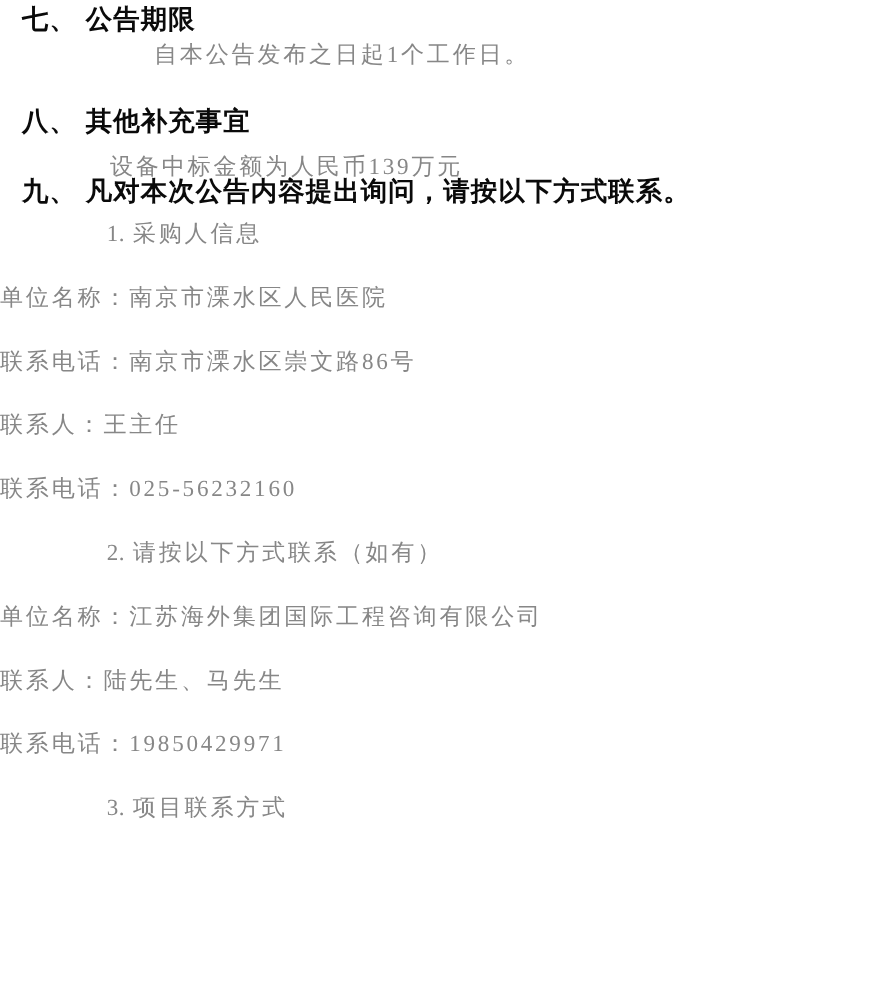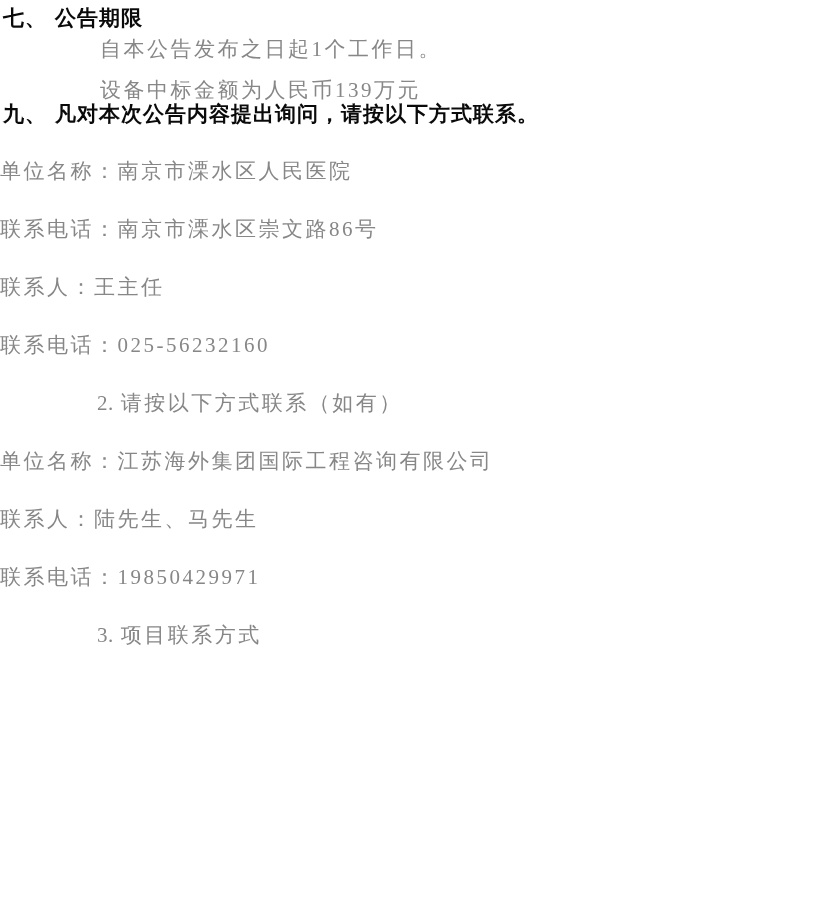--- a/index.html
+++ b/index.html
@@ -9,62 +9,64 @@
     width: 814px;
     height: 906px;
     background: #ffffff;
     overflow: hidden;
     padding-top: 6px;
   }
   
   .section-heading {
     font-family: "Liberation Sans", sans-serif;
     font-weight: bold;
-    font-size: 21px;
+    font-size: 24px;
     line-height: 23px;
     color: #0a0a0a;
     letter-spacing: 1px;
-    padding-left: 3px;
+    padding-left: 20px;
     white-space: nowrap;
   }
   .section-heading .num { margin-right: 8px; }
   
   .body-line {
     font-family: "Liberation Serif", serif;
     font-weight: normal;
     font-size: 21px;
     line-height: 23px;
     color: #878787;
     letter-spacing: 2.5px;
     white-space: nowrap;
   }
   .para { padding-left: 100px; }
   .sub-title { padding-left: 97px; }
   .sub-title .num { margin-right: 7px; letter-spacing: 0.5px; }
   .detail { }
   
-  .mt-p1 { margin-top: 9px; }
+  .mt-p1 { margin-top: 9px; margin-left: 40px; }
   .mt-h8 { margin-top: 38px; }
   .mt-p2 { margin-top: 18px; }
   .mt-h9 { }
   .mt-s1 { margin-top: 15px; }
   .mt-line { margin-top: 35px; }
 </style>
 </head>
 <body>
 
 <div class="page">
 
   <h2 class="section-heading"><span class="num">七、</span><span>公告期限</span></h2>
   <p class="body-line para mt-p1">自本公告发布之日起1个工作日。</p>
 
+  <h2 class="section-heading mt-h8"><span class="num">八、</span><span>其他补充事宜</span></h2>
   <p class="body-line para mt-p2">设备中标金额为人民币139万元</p>
 
   <h2 class="section-heading mt-h9"><span class="num">九、</span><span>凡对本次公告内容提出询问，请按以下方式联系。</span></h2>
 
+  <p class="body-line sub-title mt-s1"><span class="num">1.</span><span>采购人信息</span></p>
   <p class="body-line detail mt-line">单位名称：南京市溧水区人民医院</p>
   <p class="body-line detail mt-line">联系电话：南京市溧水区崇文路86号</p>
   <p class="body-line detail mt-line">联系人：王主任</p>
   <p class="body-line detail mt-line">联系电话：025-56232160</p>
 
   <p class="body-line sub-title mt-line"><span class="num">2.</span><span>请按以下方式联系（如有）</span></p>
   <p class="body-line detail mt-line">单位名称：江苏海外集团国际工程咨询有限公司</p>
   <p class="body-line detail mt-line">联系人：陆先生、马先生</p>
   <p class="body-line detail mt-line">联系电话：19850429971</p>
 

